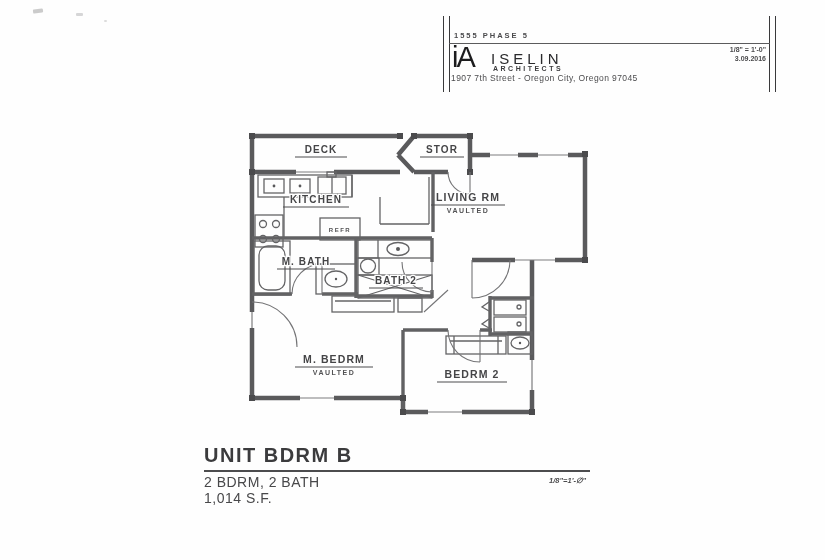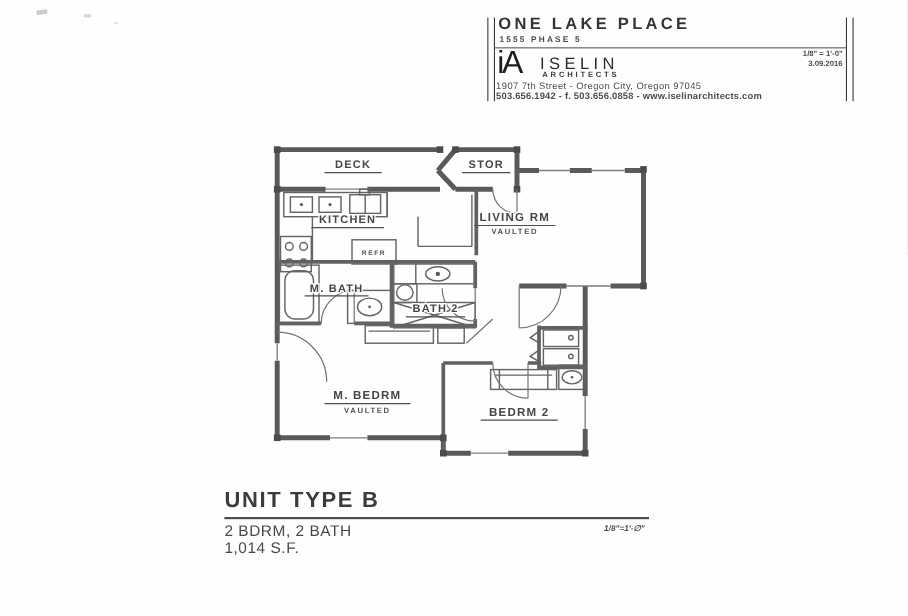--- a/index.html
+++ b/index.html
@@ -64,28 +64,26 @@
 
 <div class="page">
 
   <div class="artifact a1"></div>
   <div class="artifact a2"></div>
   <div class="artifact a3"></div>
 
   <header class="title-block">
     <div class="tb-rule left"></div>
     <div class="tb-rule right"></div>
-    <div class="tb-project">ONE LAKE PLACE</div>
     <div class="tb-phase">1555 PHASE 5</div>
     <div class="tb-divider"></div>
     <div class="tb-logo">iA</div>
     <div class="tb-firm-name">ISELIN</div>
     <div class="tb-firm-sub">ARCHITECTS</div>
     <div class="tb-address">1907 7th Street - Oregon City, Oregon 97045</div>
-    <div class="tb-contact">503.656.1942 - f. 503.656.0858 - www.iselinarchitects.com</div>
     <div class="tb-meta">
       <div>1/8" = 1'-0"</div>
       <div>3.09.2016</div>
     </div>
   </header>
 
   <svg class="plan" width="825" height="560" viewBox="0 0 825 560">
 
     <path class="wall" d="
       M252 136 H400  M414 136 H470  M470 134 V174
@@ -239,21 +237,21 @@
       <text class="rlabel" x="334" y="363" font-size="10.5" text-anchor="middle">M. BEDRM</text>
       <line class="ul" x1="295" y1="367" x2="373" y2="367"></line>
       <text class="rnote" x="334" y="375" font-size="7" text-anchor="middle">VAULTED</text>
 
       <text class="rlabel" x="472" y="378" font-size="10.5" text-anchor="middle">BEDRM 2</text>
       <line class="ul" x1="437" y1="382" x2="507" y2="382"></line>
     </g>
   </svg>
 
   <footer class="unit-block">
-    <div class="unit-title">UNIT TYPE B</div>
+    <div class="unit-title">UNIT BDRM B</div>
     <div class="unit-rule"></div>
     <div class="unit-row">
       <div class="unit-specs">
         <div>2 BDRM, 2 BATH</div>
         <div>1,014 S.F.</div>
       </div>
       <div class="unit-scale">1/8"=1'-∅"</div>
     </div>
   </footer>
 

